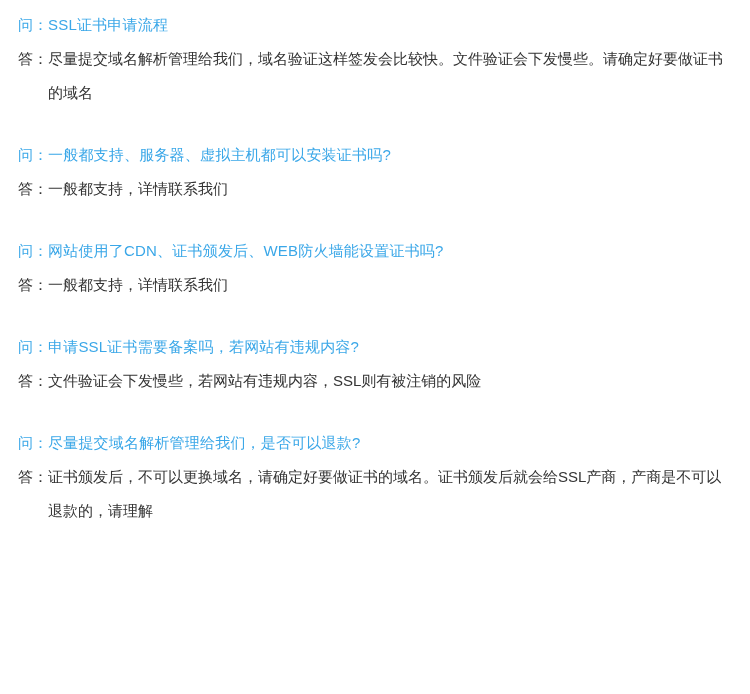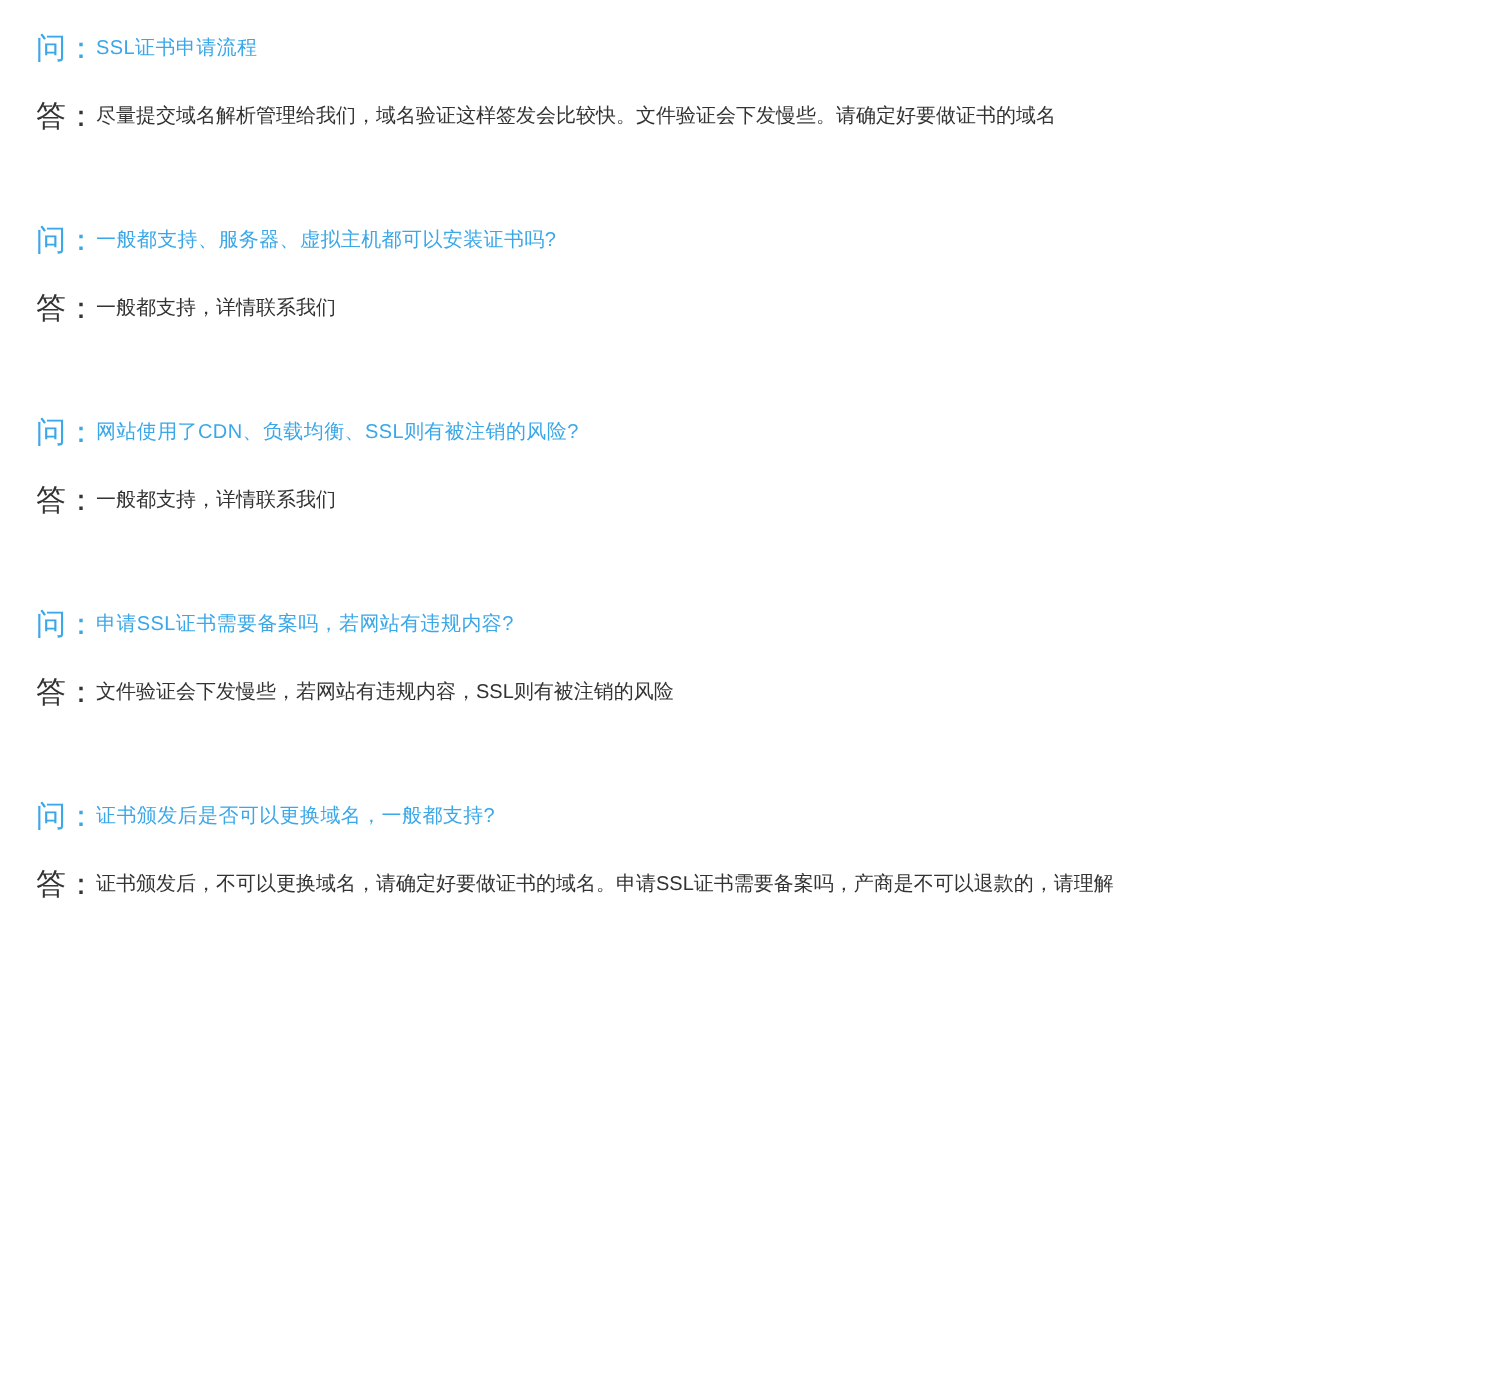--- a/index.html
+++ b/index.html
@@ -30,21 +30,21 @@
     align-items: flex-start;
     line-height: 34px;
   }
   .qa-label {
     flex: 0 0 auto;
     white-space: nowrap;
     font-size: 15px;
   }
   .qa-text {
     flex: 1 1 auto;
-    font-size: 10px;
+    font-size: 15px;
   }
   .question .qa-label,
   .question .qa-text {
     color: #3aa7e8;
   }
   .question .qa-text {
     letter-spacing: 0.2px;
   }
   .answer .qa-label,
   .answer .qa-text {
@@ -80,21 +80,21 @@
     </div>
     <div class="qa-row answer">
       <span class="qa-label">答：</span>
       <span class="qa-text">一般都支持，详情联系我们</span>
     </div>
   </div>
 
   <div class="faq-item">
     <div class="qa-row question">
       <span class="qa-label">问：</span>
-      <span class="qa-text">网站使用了CDN、负载均衡、SSL则有被注销的风险?</span>
+      <span class="qa-text">网站使用了CDN、证书颁发后、WEB防火墙能设置证书吗?</span>
     </div>
     <div class="qa-row answer">
       <span class="qa-label">答：</span>
       <span class="qa-text">一般都支持，详情联系我们</span>
     </div>
   </div>
 
   <div class="faq-item">
     <div class="qa-row question">
       <span class="qa-label">问：</span>
@@ -102,22 +102,22 @@
     </div>
     <div class="qa-row answer">
       <span class="qa-label">答：</span>
       <span class="qa-text">文件验证会下发慢些，若网站有违规内容，SSL则有被注销的风险</span>
     </div>
   </div>
 
   <div class="faq-item">
     <div class="qa-row question">
       <span class="qa-label">问：</span>
-      <span class="qa-text">证书颁发后是否可以更换域名，一般都支持?</span>
+      <span class="qa-text">尽量提交域名解析管理给我们，是否可以退款?</span>
     </div>
     <div class="qa-row answer">
       <span class="qa-label">答：</span>
-      <span class="qa-text">证书颁发后，不可以更换域名，请确定好要做证书的域名。申请SSL证书需要备案吗，产商是不可以退款的，请理解</span>
+      <span class="qa-text">证书颁发后，不可以更换域名，请确定好要做证书的域名。证书颁发后就会给SSL产商，产商是不可以退款的，请理解</span>
     </div>
   </div>
 
   <div class="spacer-bottom"></div>
 </div>
 
 </body></html>

